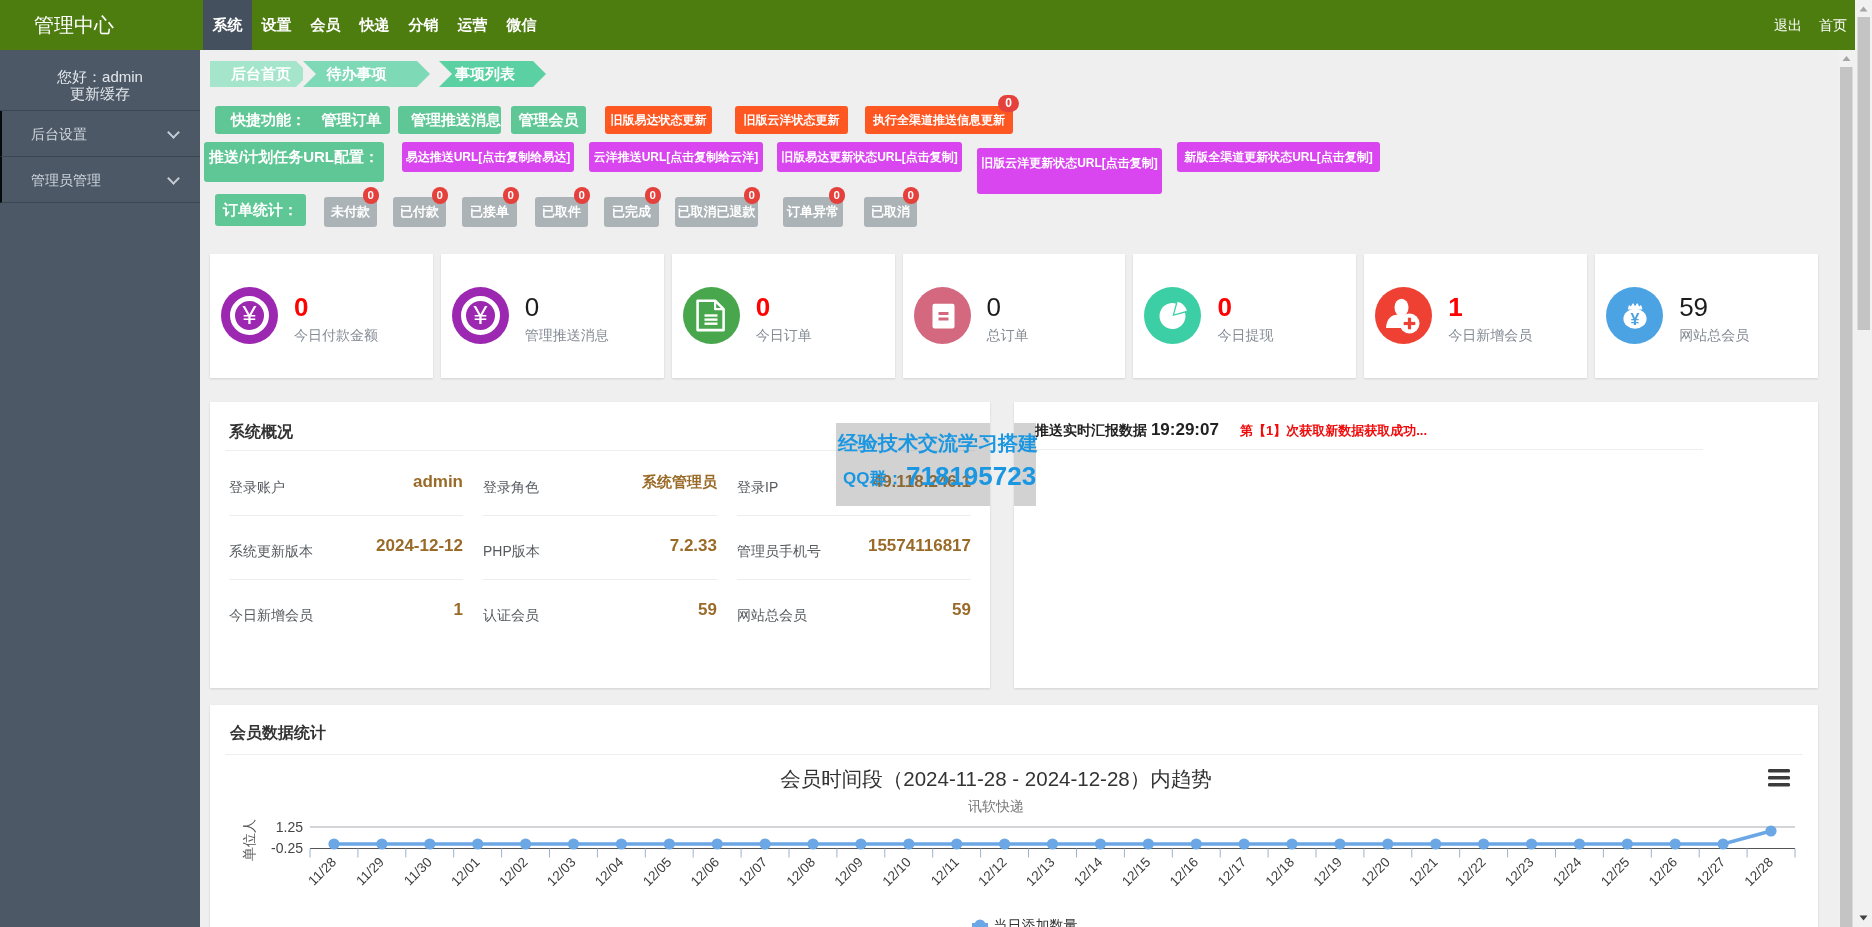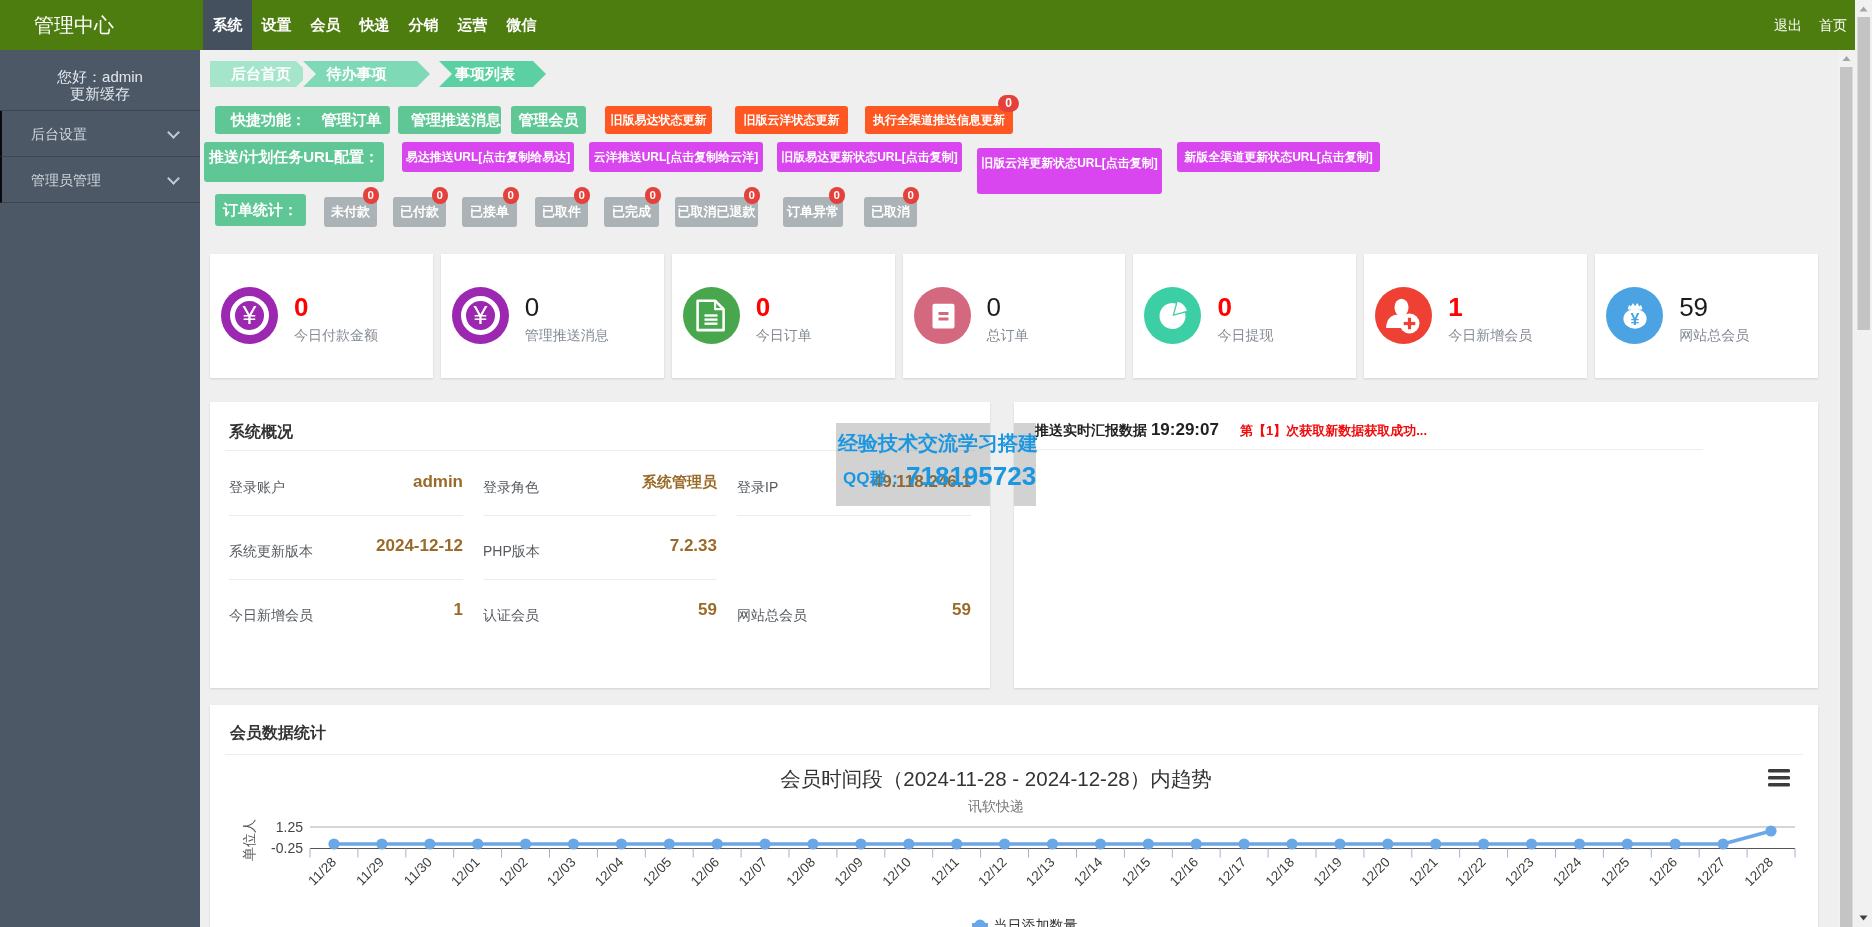--- a/index.html
+++ b/index.html
@@ -197,20 +197,24 @@
         </div>
       </div>
       <div class="srow" style="top:114px;">
         <div class="scell" style="left:0px;width:234px;border-bottom:1px solid #ededed;">
           <span class="slab">系统更新版本</span>
           <span class="sval">2024-12-12</span>
         </div>
         <div class="scell" style="left:254px;width:234px;border-bottom:1px solid #ededed;">
           <span class="slab">PHP版本</span>
           <span class="sval">7.2.33</span>
+        </div>
+        <div class="scell" style="left:508px;width:234px;border-bottom:1px solid #ededed;">
+          <span class="slab">管理员手机号</span>
+          <span class="sval">15574116817</span>
         </div>
       </div>
       <div class="srow" style="top:178px;">
         <div class="scell" style="left:0px;width:234px;">
           <span class="slab">今日新增会员</span>
           <span class="sval">1</span>
         </div>
         <div class="scell" style="left:254px;width:234px;">
           <span class="slab">认证会员</span>
           <span class="sval">59</span>

